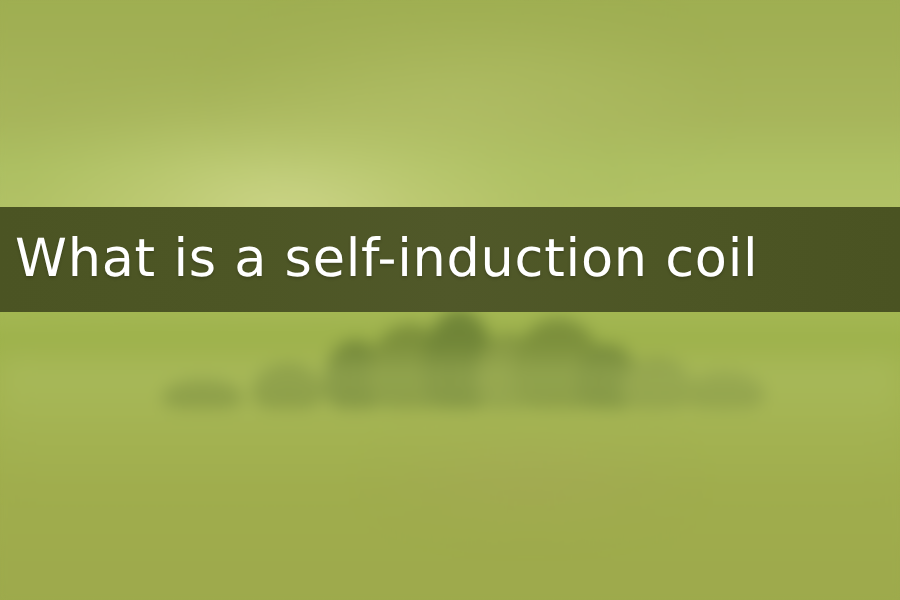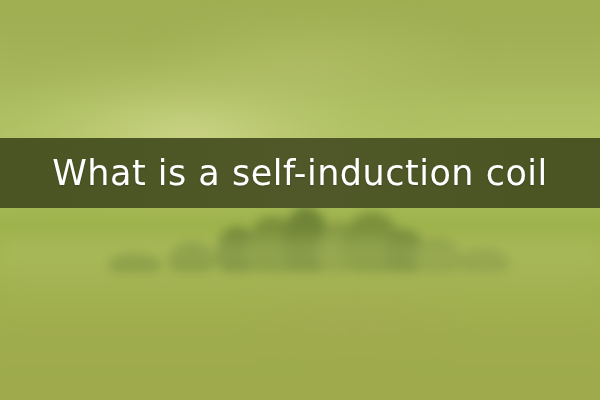--- a/index.html
+++ b/index.html
@@ -160,22 +160,22 @@
 
   .title-text {
     color: #ffffff;
     font-family: "DejaVu Sans", sans-serif;
     font-size: 35px;
     font-weight: 400;
     letter-spacing: 0.5px;
     line-height: 1;
     white-space: nowrap;
     width: 100%;
-    text-align: center;
-    padding-left: 0;
+    text-align: left;
+    padding-left: 10px;
     text-shadow: 0 1px 2px rgba(0,0,0,0.18);
   }
 </style>
 </head>
 <body>
 
 <div class="hero">
 
   <div class="photo-layer">
     <div class="bg-base"></div>

